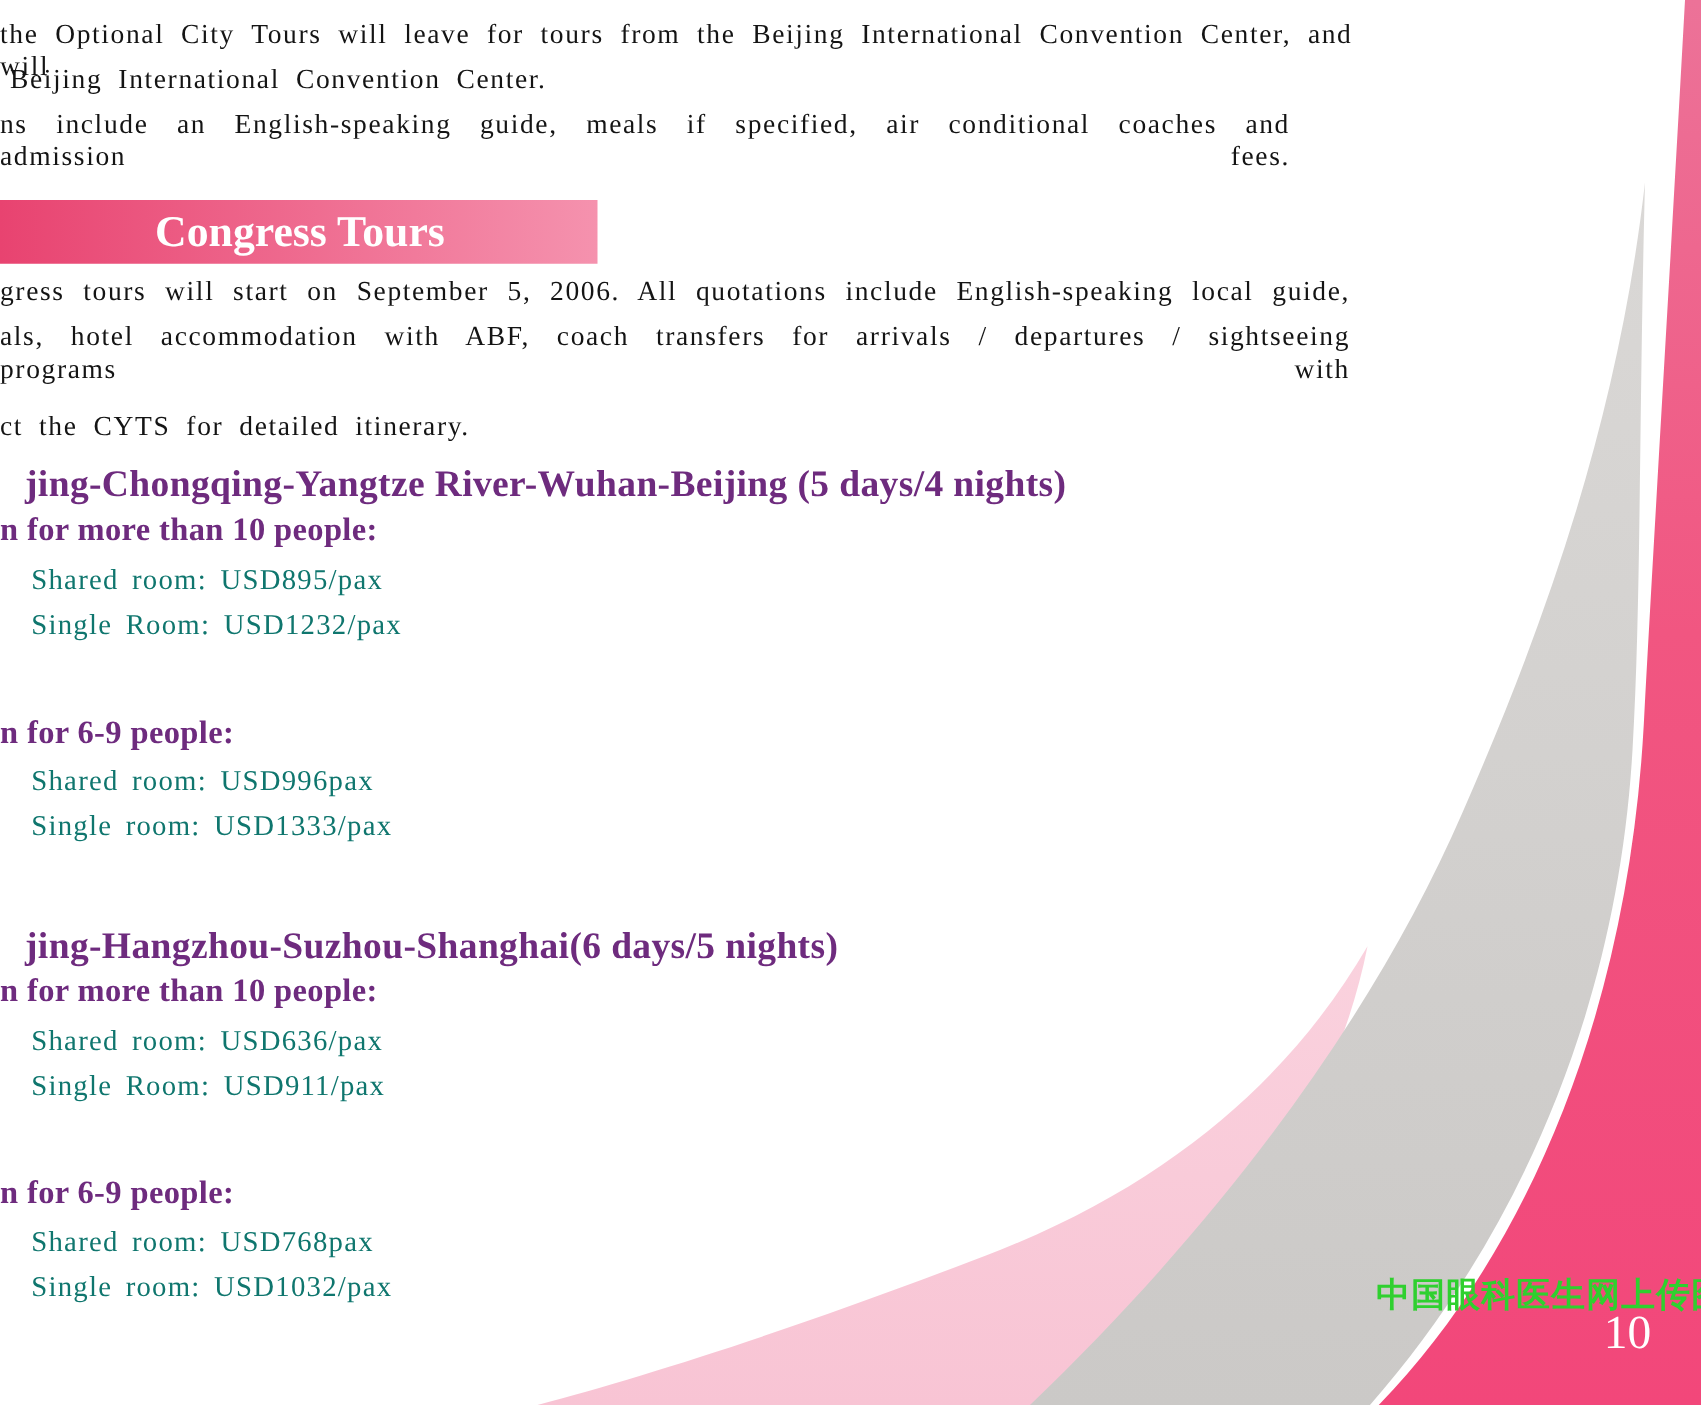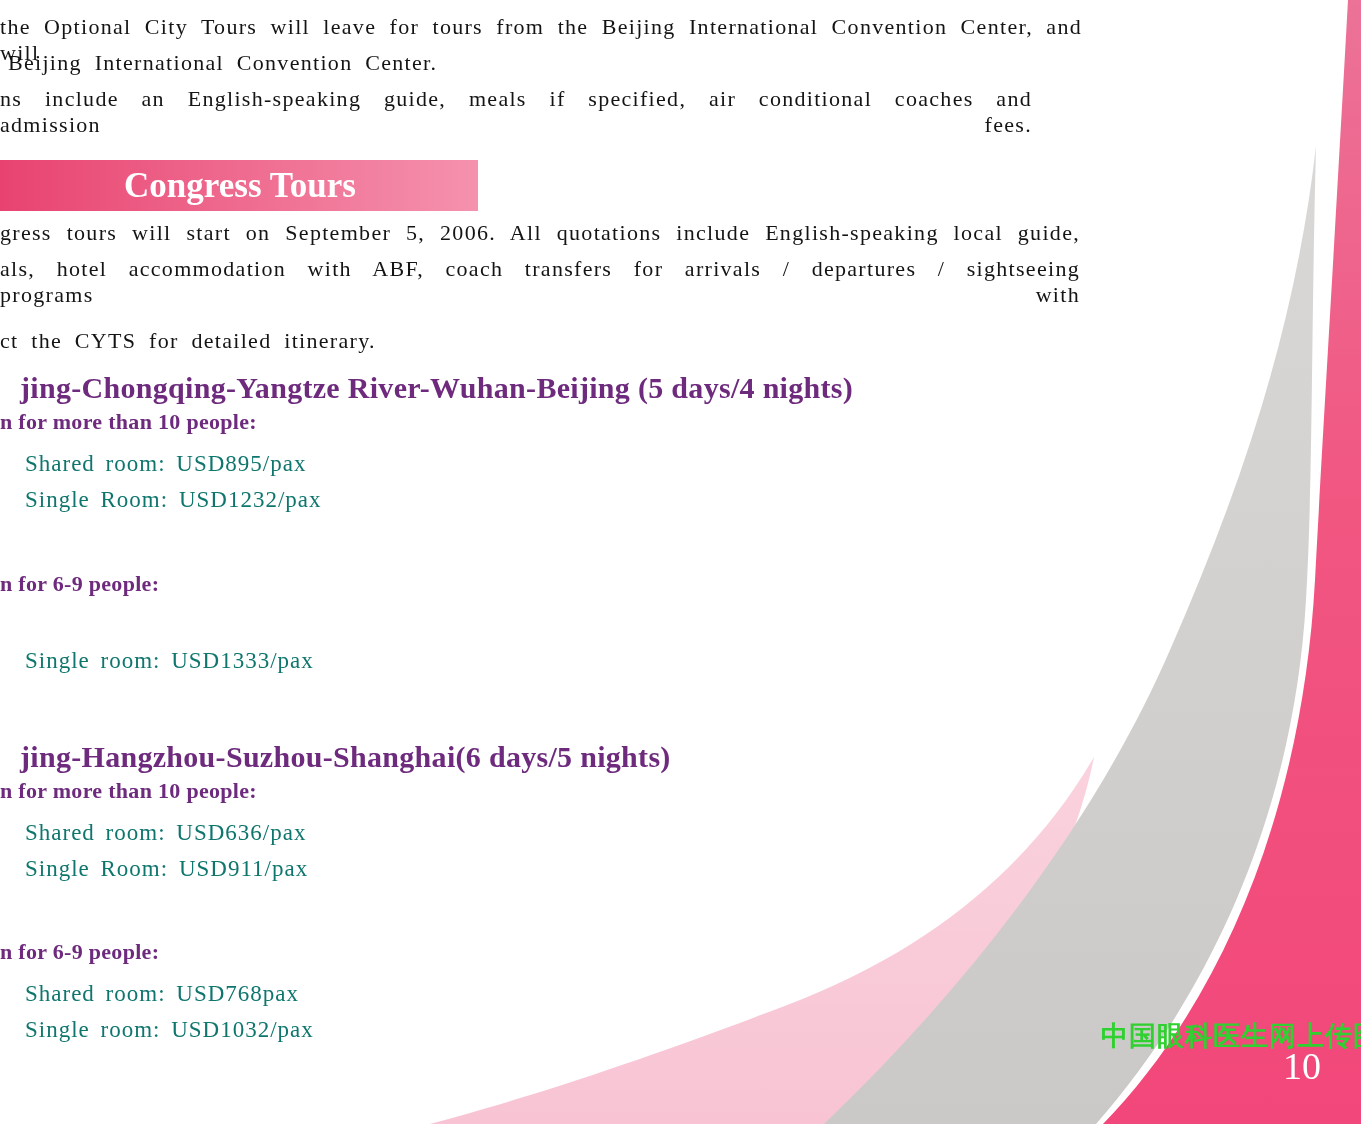--- a/index.html
+++ b/index.html
@@ -25,21 +25,21 @@
   }
   .banner-title{
     color:#ffffff;font-size:35px;font-weight:bold;
     line-height:51px;padding-left:2px;white-space:nowrap;text-align:center;
   }
   .tour-title{
     color:#6e2b7e;font-size:30px;font-weight:bold;white-space:nowrap;
     letter-spacing:0.3px;left:0;padding-left:20px;
   }
   .group-heading{
-    color:#6e2b7e;font-size:22px;font-weight:bold;white-space:nowrap;
+    color:#6e2b7e;font-size:26px;font-weight:bold;white-space:nowrap;
     letter-spacing:0.3px;left:0;
   }
   .price{
     font-size:23px;color:#0f766e;white-space:nowrap;
     letter-spacing:1px;word-spacing:4px;left:25px;
   }
   .watermark{
     color:#2fd02f;font-size:27px;font-weight:bold;white-space:nowrap;
     letter-spacing:1px;
     font-family:"DejaVu Sans","Liberation Sans",sans-serif;
@@ -98,20 +98,21 @@
 
   <div class="abs bodyline just" style="top:220px;left:0;width:1080px;">gress tours will start on September 5, 2006. All quotations include English-speaking local guide,</div>
   <div class="abs bodyline just" style="top:256px;left:0;width:1080px;">als, hotel accommodation with ABF, coach transfers for arrivals / departures / sightseeing programs with</div>
   <div class="abs bodyline" style="top:328px;left:0;">ct the CYTS for detailed itinerary.</div>
 
   <div class="abs tour-title" style="top:371px;">jing-Chongqing-Yangtze River-Wuhan-Beijing (5 days/4 nights)</div>
   <div class="abs group-heading" style="top:409px;">n for more than 10 people:</div>
   <div class="abs price" style="top:451px;">Shared room: USD895/pax</div>
   <div class="abs price" style="top:487px;">Single Room: USD1232/pax</div>
   <div class="abs group-heading" style="top:571px;">n for 6-9 people:</div>
+  <div class="abs price" style="top:612px;">Shared room: USD996pax</div>
   <div class="abs price" style="top:648px;">Single room: USD1333/pax</div>
 
   <div class="abs tour-title" style="top:740px;">jing-Hangzhou-Suzhou-Shanghai(6 days/5 nights)</div>
   <div class="abs group-heading" style="top:778px;">n for more than 10 people:</div>
   <div class="abs price" style="top:820px;">Shared room: USD636/pax</div>
   <div class="abs price" style="top:856px;">Single Room: USD911/pax</div>
   <div class="abs group-heading" style="top:939px;">n for 6-9 people:</div>
   <div class="abs price" style="top:981px;">Shared room: USD768pax</div>
   <div class="abs price" style="top:1017px;">Single room: USD1032/pax</div>
 

